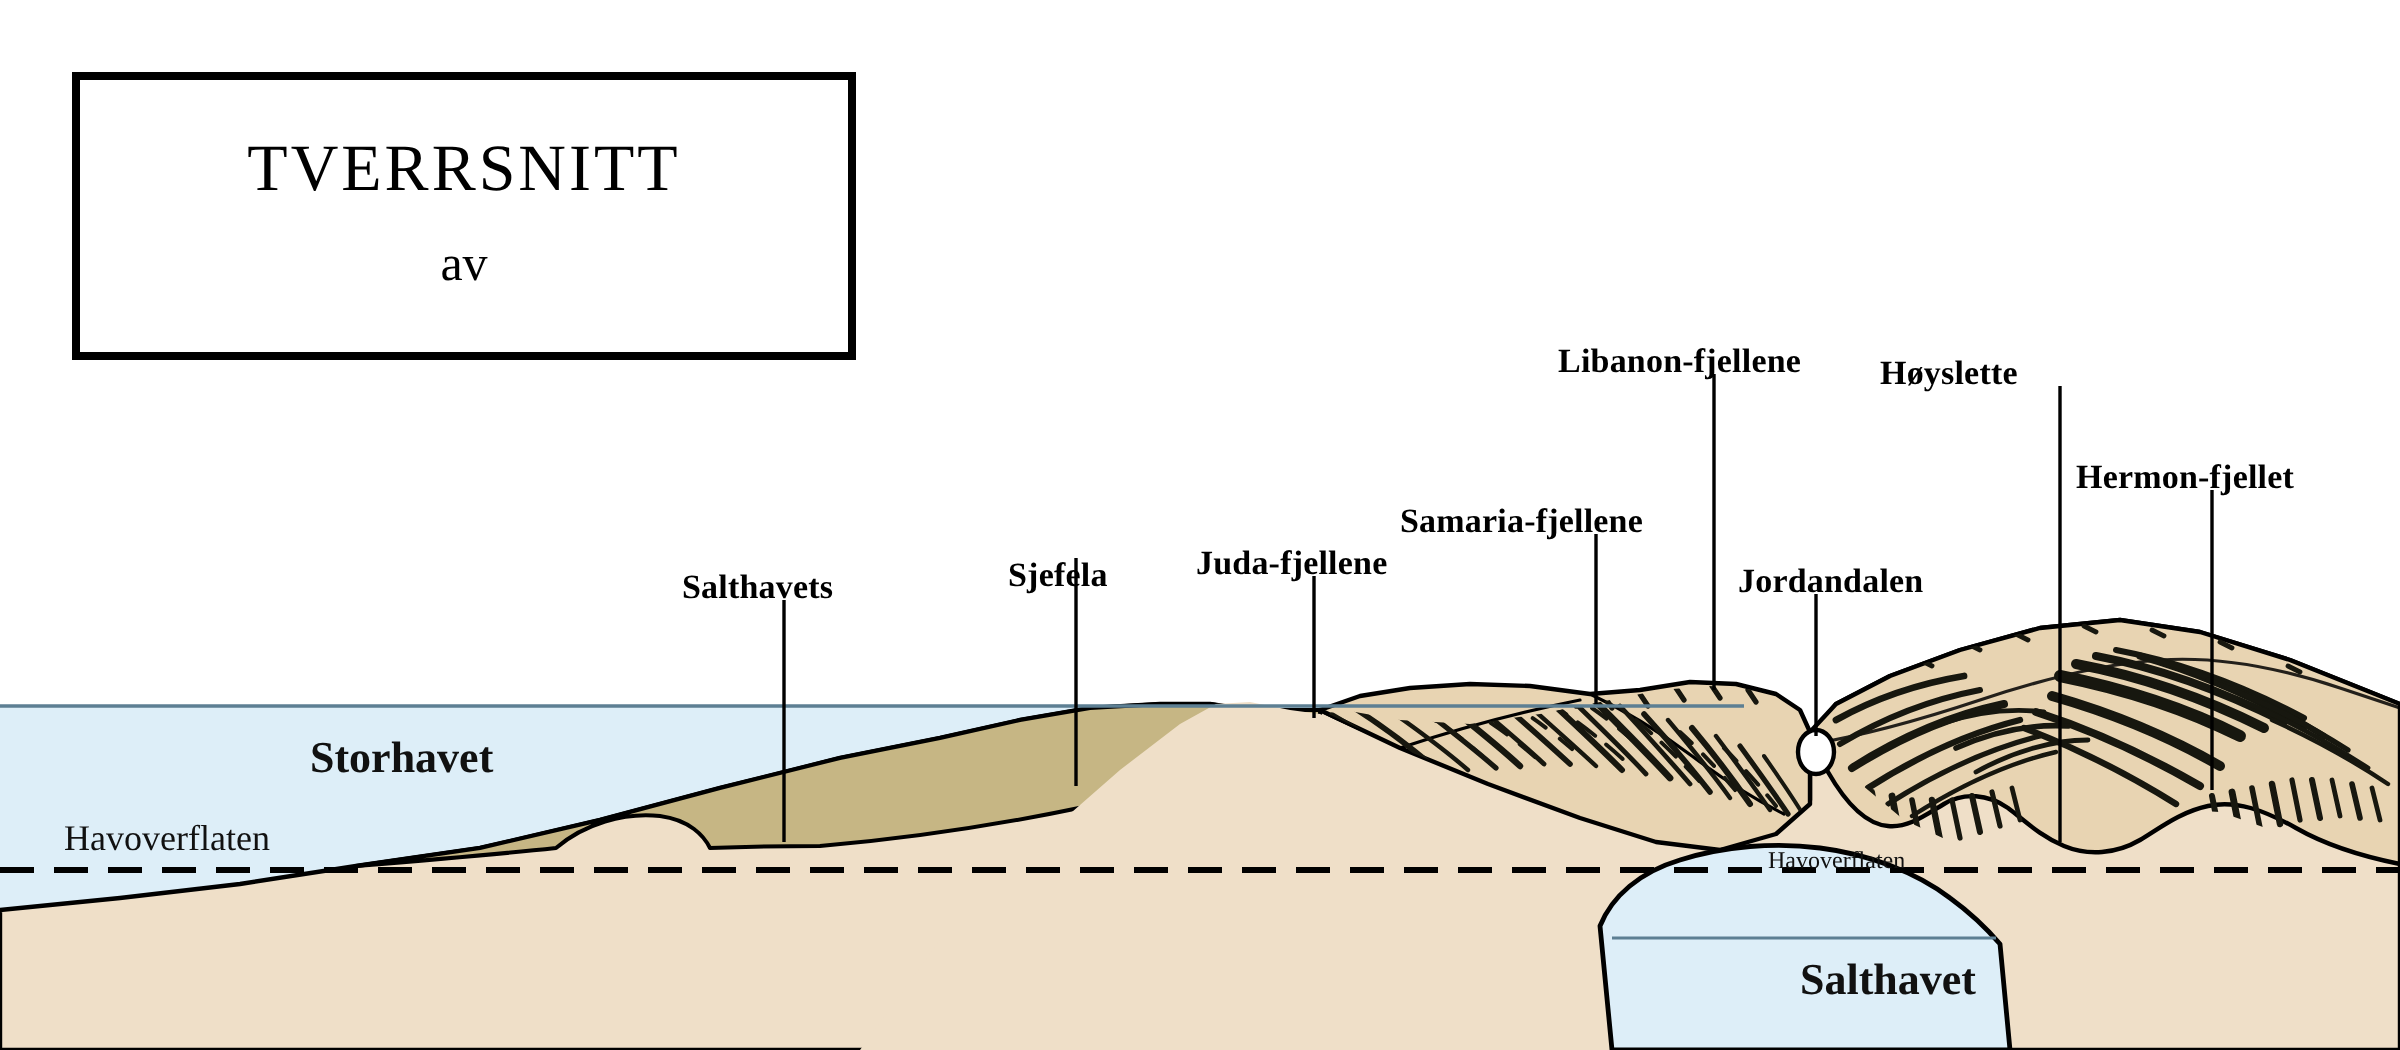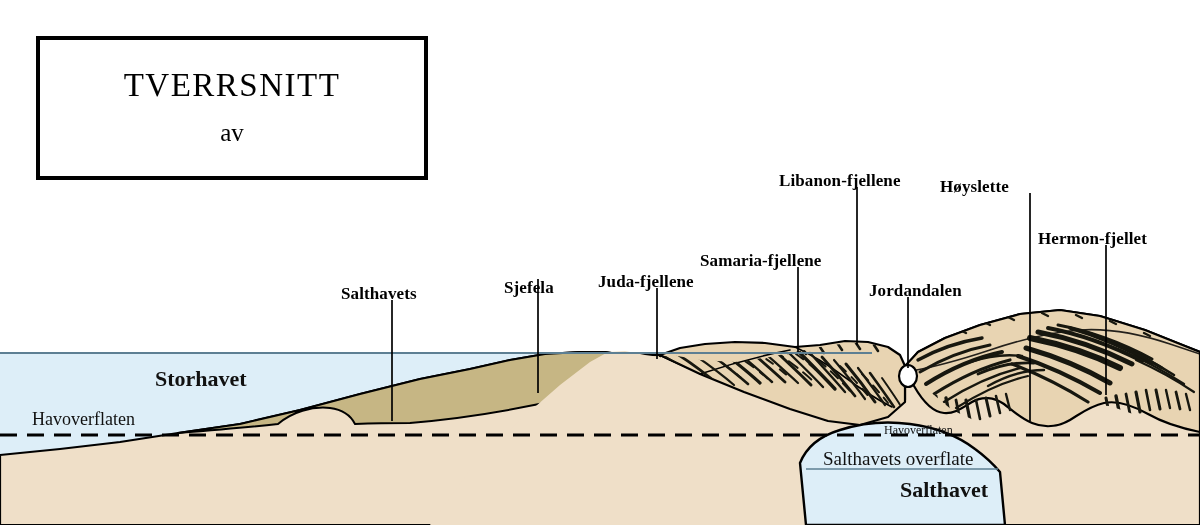--- a/index.html
+++ b/index.html
@@ -310,17 +310,16 @@
       <div class="callout" style="left: 940px; top: 177px;">Høyslette</div>
       <div class="callout" style="left: 1038px; top: 229px;">Hermon-fjellet</div>
     </div>
 
   <div class="sea-label" style="left:155px;top:366px;">Storhavet</div>
 
   <div class="plain-label" style="left:32px;top:409px;">Havoverflaten</div>
 
   <div class="small-label" style="left:884px;top:423px;">Havoverflaten</div>
 
-  <div class="salt-surface-label" style="left:823px;top:448px;">Salthavets overflate</div>
 
   <div class="sea-label" style="left:900px;top:477px;">Salthavet</div>
 
 </div>
 
 </body></html>

